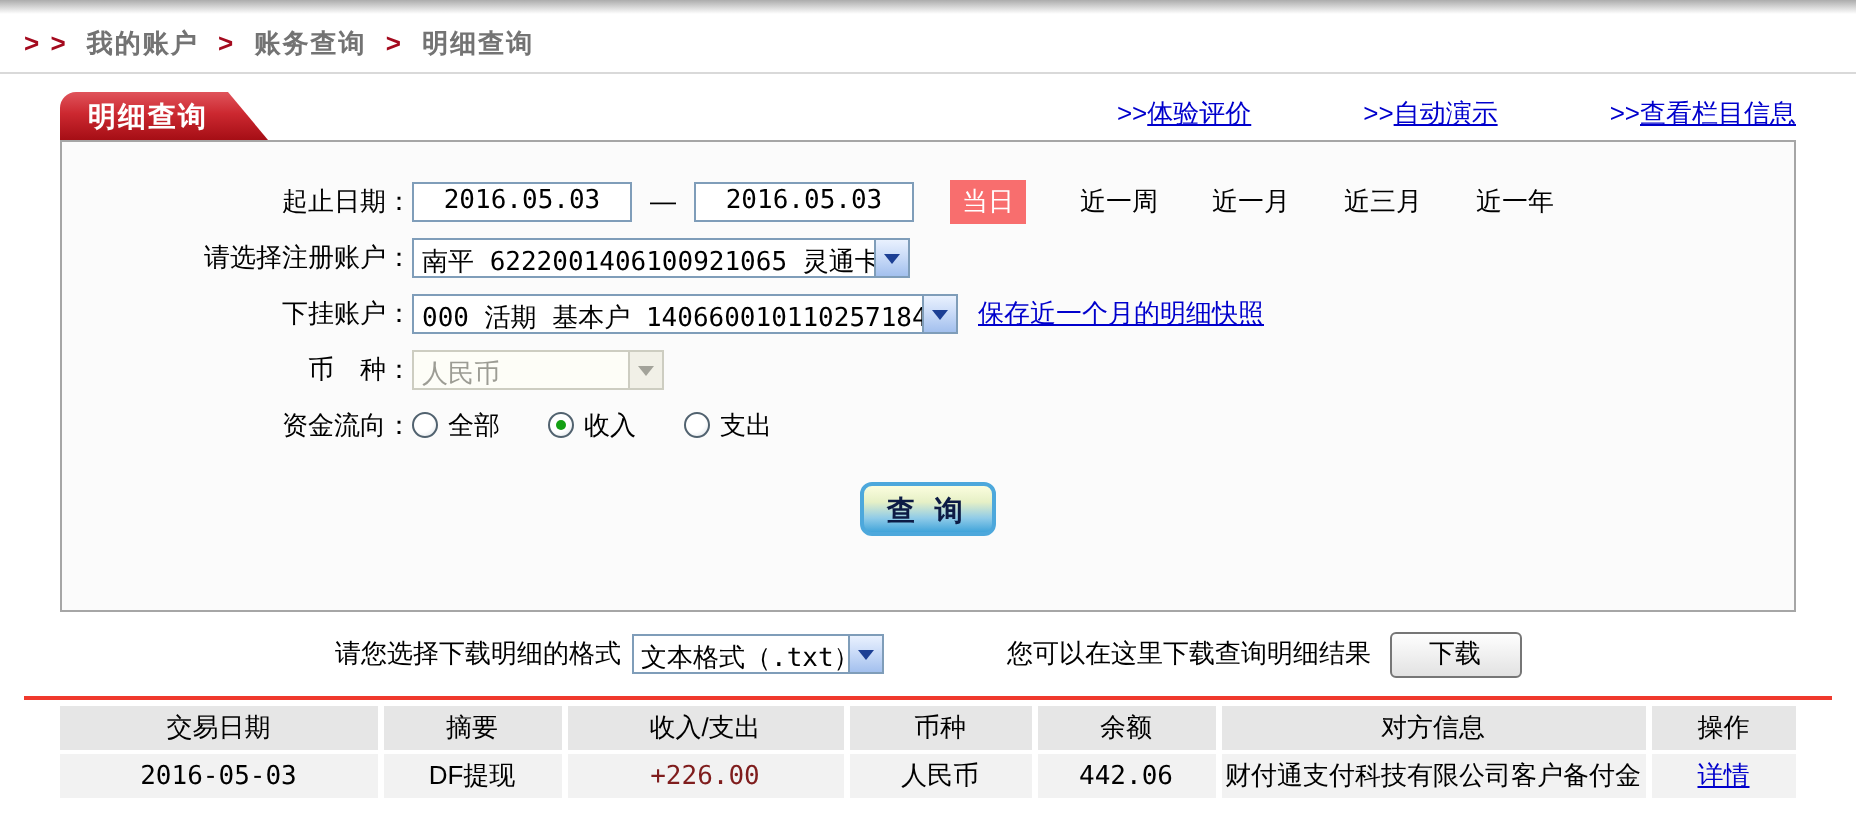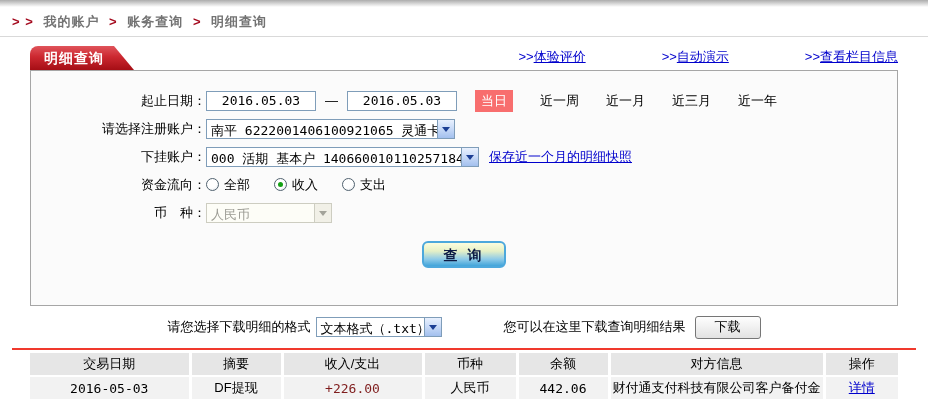--- a/index.html
+++ b/index.html
@@ -23,21 +23,21 @@
 
   
   .header-row { display:flex; justify-content:space-between; align-items:flex-end; margin:9px 30px 0 30px; height:24px; }
   .title-tab {
     height:24px; line-height:24px; padding:0 30px 0 14px;
     color:#fff; font-weight:bold; font-size:14px; letter-spacing:1px;
     background:linear-gradient(180deg,#E0545B 0%,#CC2830 45%,#A50E15 100%);
     border-radius:8px 0 0 0;
     clip-path:polygon(0 0, calc(100% - 20px) 0, 100% 100%, 0 100%);
   }
-  .header-links { display:flex; gap:76px; padding-bottom:4px; }
+  .header-links { display:flex; gap:56px; padding-bottom:4px; }
   .header-links a { color:#0000CC; text-decoration:none; cursor:pointer; }
   .header-links .lk-label { text-decoration:underline; }
 
   
   .panel {
     margin:0 30px; height:236px; background:#FBFBFB;
     border:1px solid #A6A6A6; padding-top:18px;
   }
   .frow { display:flex; align-items:center; margin-bottom:5px; height:23px; }
   .flabel { width:175px; flex:none; text-align:right; }
@@ -69,21 +69,21 @@
 
   
   .radio-opt { display:flex; align-items:center; margin-right:24px; cursor:pointer; }
   .radio { width:13px; height:13px; flex:none; border-radius:50%; border:1px solid #51626F;
     background:radial-gradient(circle at 35% 30%, #fff 55%, #D9E0E6); margin-right:5px; position:relative; }
   .radio.checked::after { content:""; position:absolute; left:3px; top:3px; width:5px; height:5px;
     border-radius:50%; background:#14A014; }
 
   .btn-row { text-align:center; margin-top:17px; }
   .query-btn {
-    display:inline-block; width:84px; height:27px; line-height:24px; text-align:center;
+    display:inline-block; width:68px; height:27px; line-height:24px; text-align:center;
     border:2px solid #4DA8DC; border-radius:6px;
     background:linear-gradient(180deg,#FBFDDE 0%,#E6F0C6 35%,#8FCBE8 70%,#41A4DA 100%);
     color:#0D1B45; font-weight:bold; font-size:14px; letter-spacing:3px; cursor:pointer;
   }
 
   
   .download-row { display:flex; align-items:center; justify-content:center; margin-top:9px; height:24px; }
   .dl-select { width:126px; margin-left:5px; }
   .dl-hint { margin-left:62px; }
   .dl-btn { margin-left:9px; width:66px; height:23px; border:1px solid #767676; border-radius:3px;
@@ -150,46 +150,46 @@
 
   <div class="frow">
     <span class="flabel">下挂账户：</span>
     <div class="xselect" style="width:273px">
       <span class="xsel-text">000 活期 基本户 1406600101102571848</span>
       <span class="xsel-btn">
           <span class="xsel-arrow"></span>
         </span>
     </div>
     <a class="link snapshot-link">保存近一个月的明细快照</a>
+  </div>
+
+  <div class="frow">
+    <span class="flabel">币　种：</span>
+    <div class="xselect disabled" style="width:126px">
+      <span class="xsel-text">人民币</span>
+      <span class="xsel-btn">
+          <span class="xsel-arrow"></span>
+        </span>
+    </div>
   </div>
 
   <div class="frow">
     <span class="flabel">资金流向：</span>
     <label class="radio-opt">
       <span class="radio"></span>
       <span>全部</span>
     </label>
     <label class="radio-opt">
       <span class="radio checked"></span>
       <span>收入</span>
     </label>
     <label class="radio-opt">
       <span class="radio"></span>
       <span>支出</span>
     </label>
-  </div>
-
-  <div class="frow">
-    <span class="flabel">币　种：</span>
-    <div class="xselect disabled" style="width:126px">
-      <span class="xsel-text">人民币</span>
-      <span class="xsel-btn">
-          <span class="xsel-arrow"></span>
-        </span>
-    </div>
   </div>
 
   <div class="btn-row">
     <span class="query-btn">查 询</span>
   </div>
 
 </div>
 
 <div class="download-row">
   <span>请您选择下载明细的格式</span>

